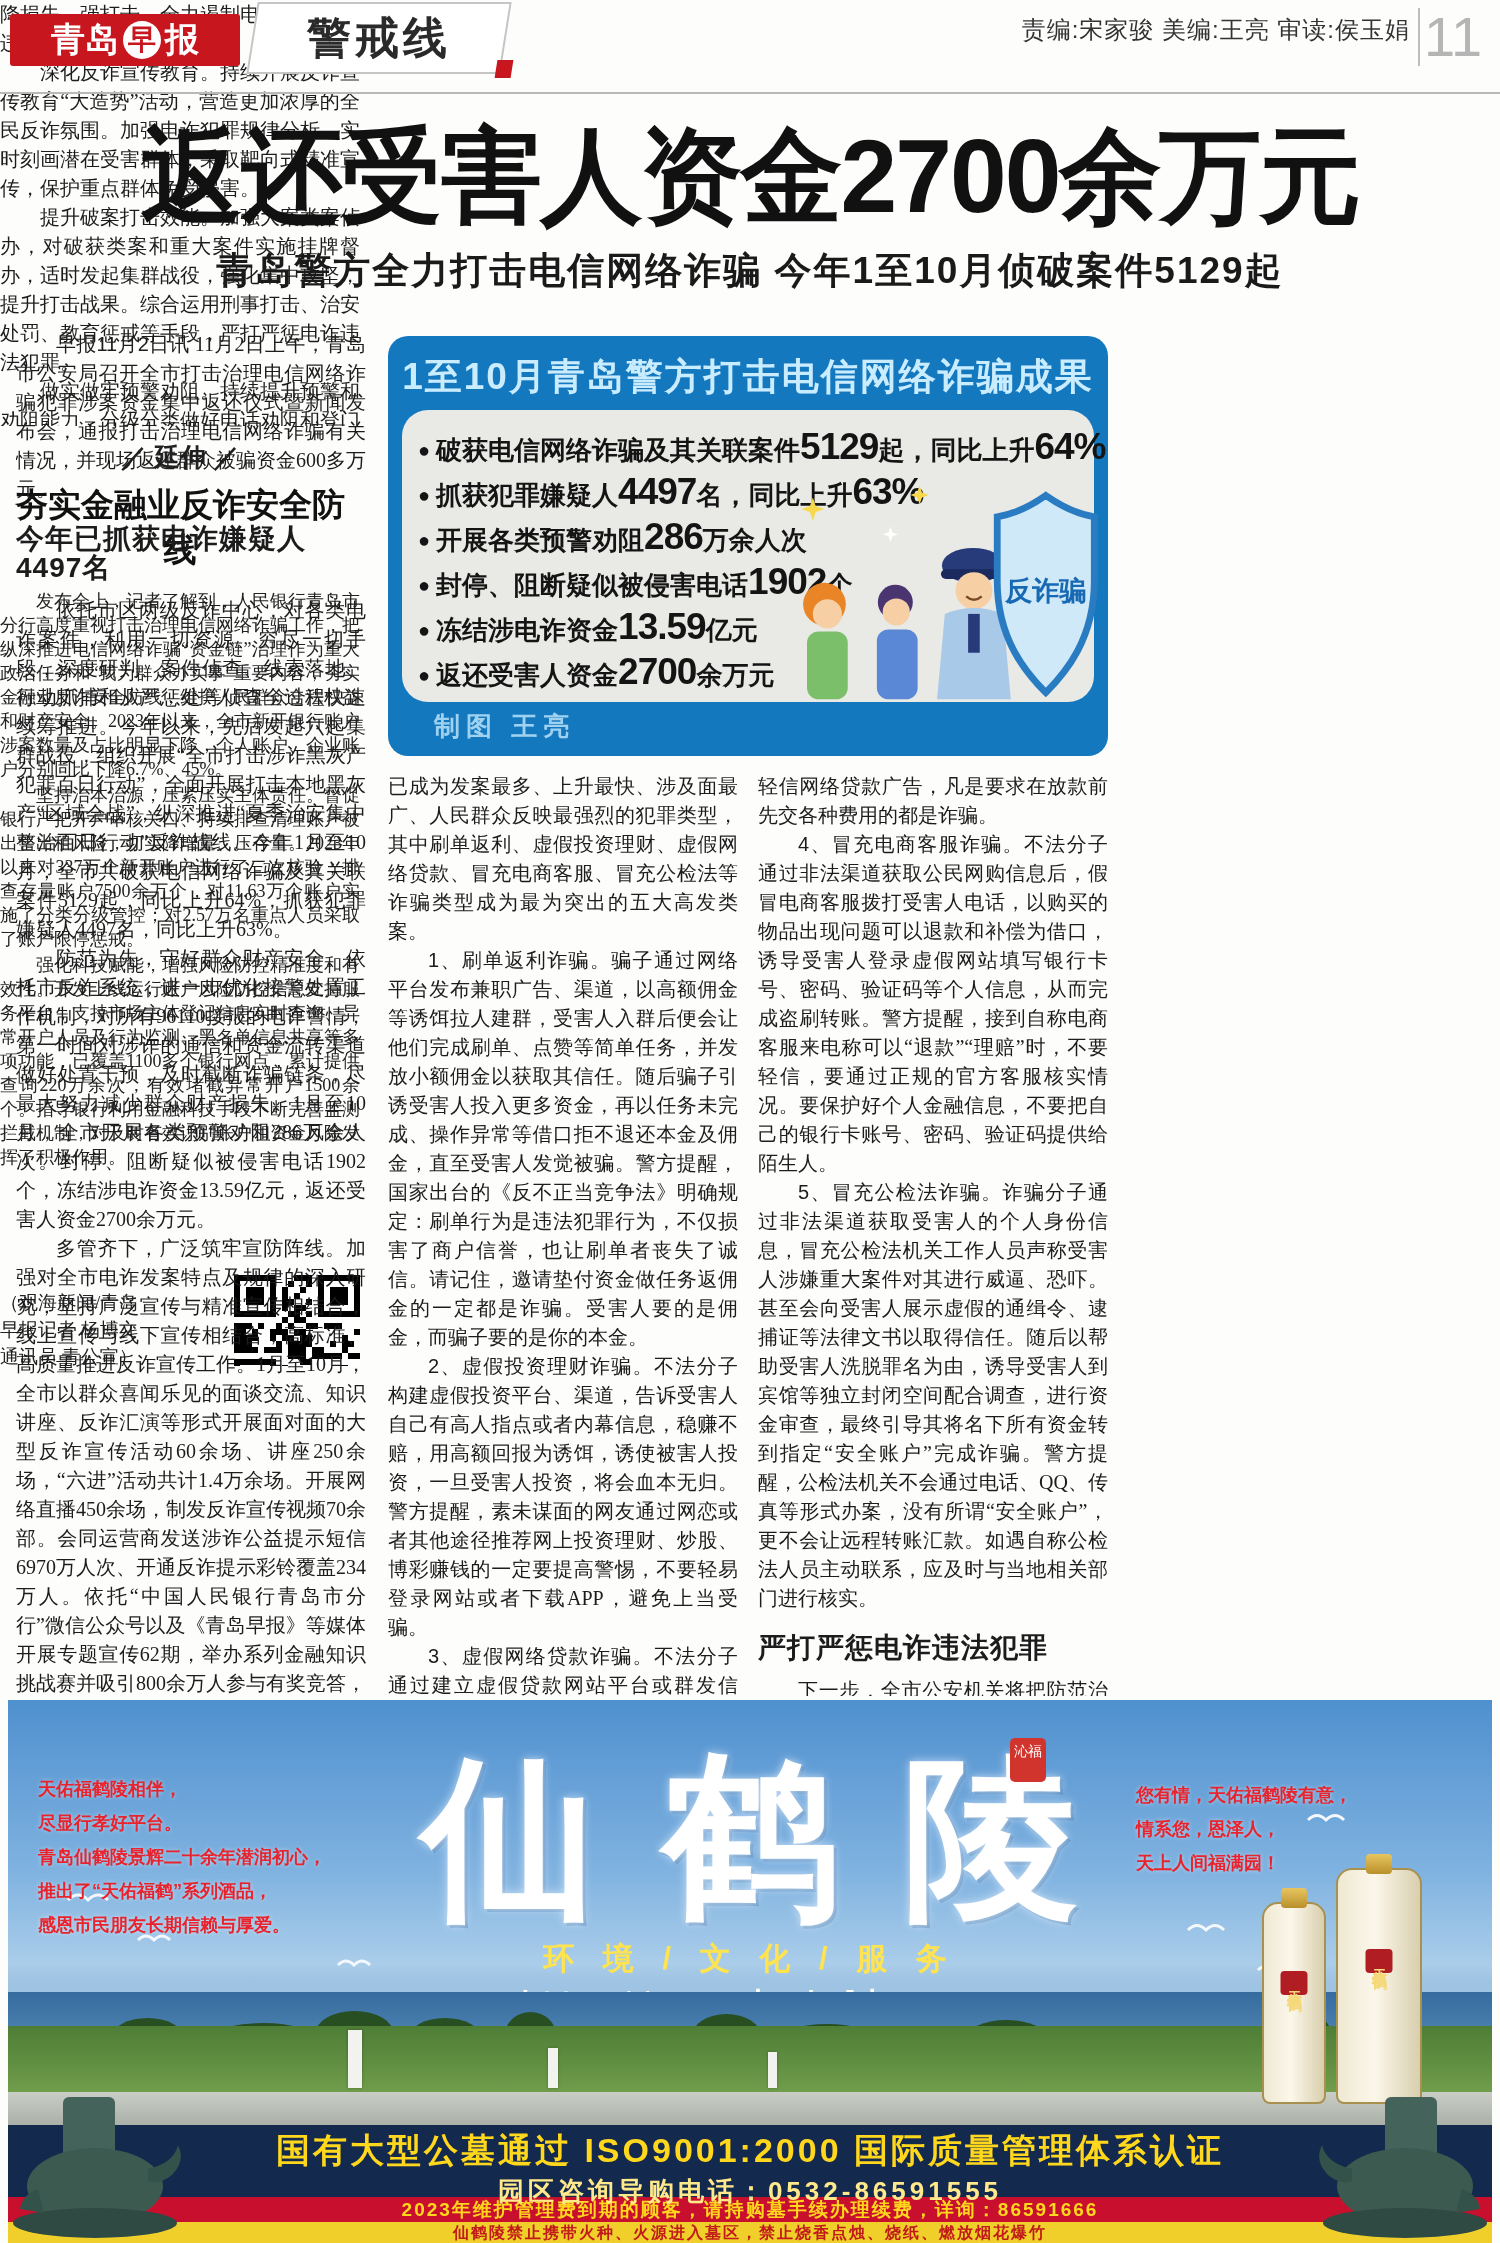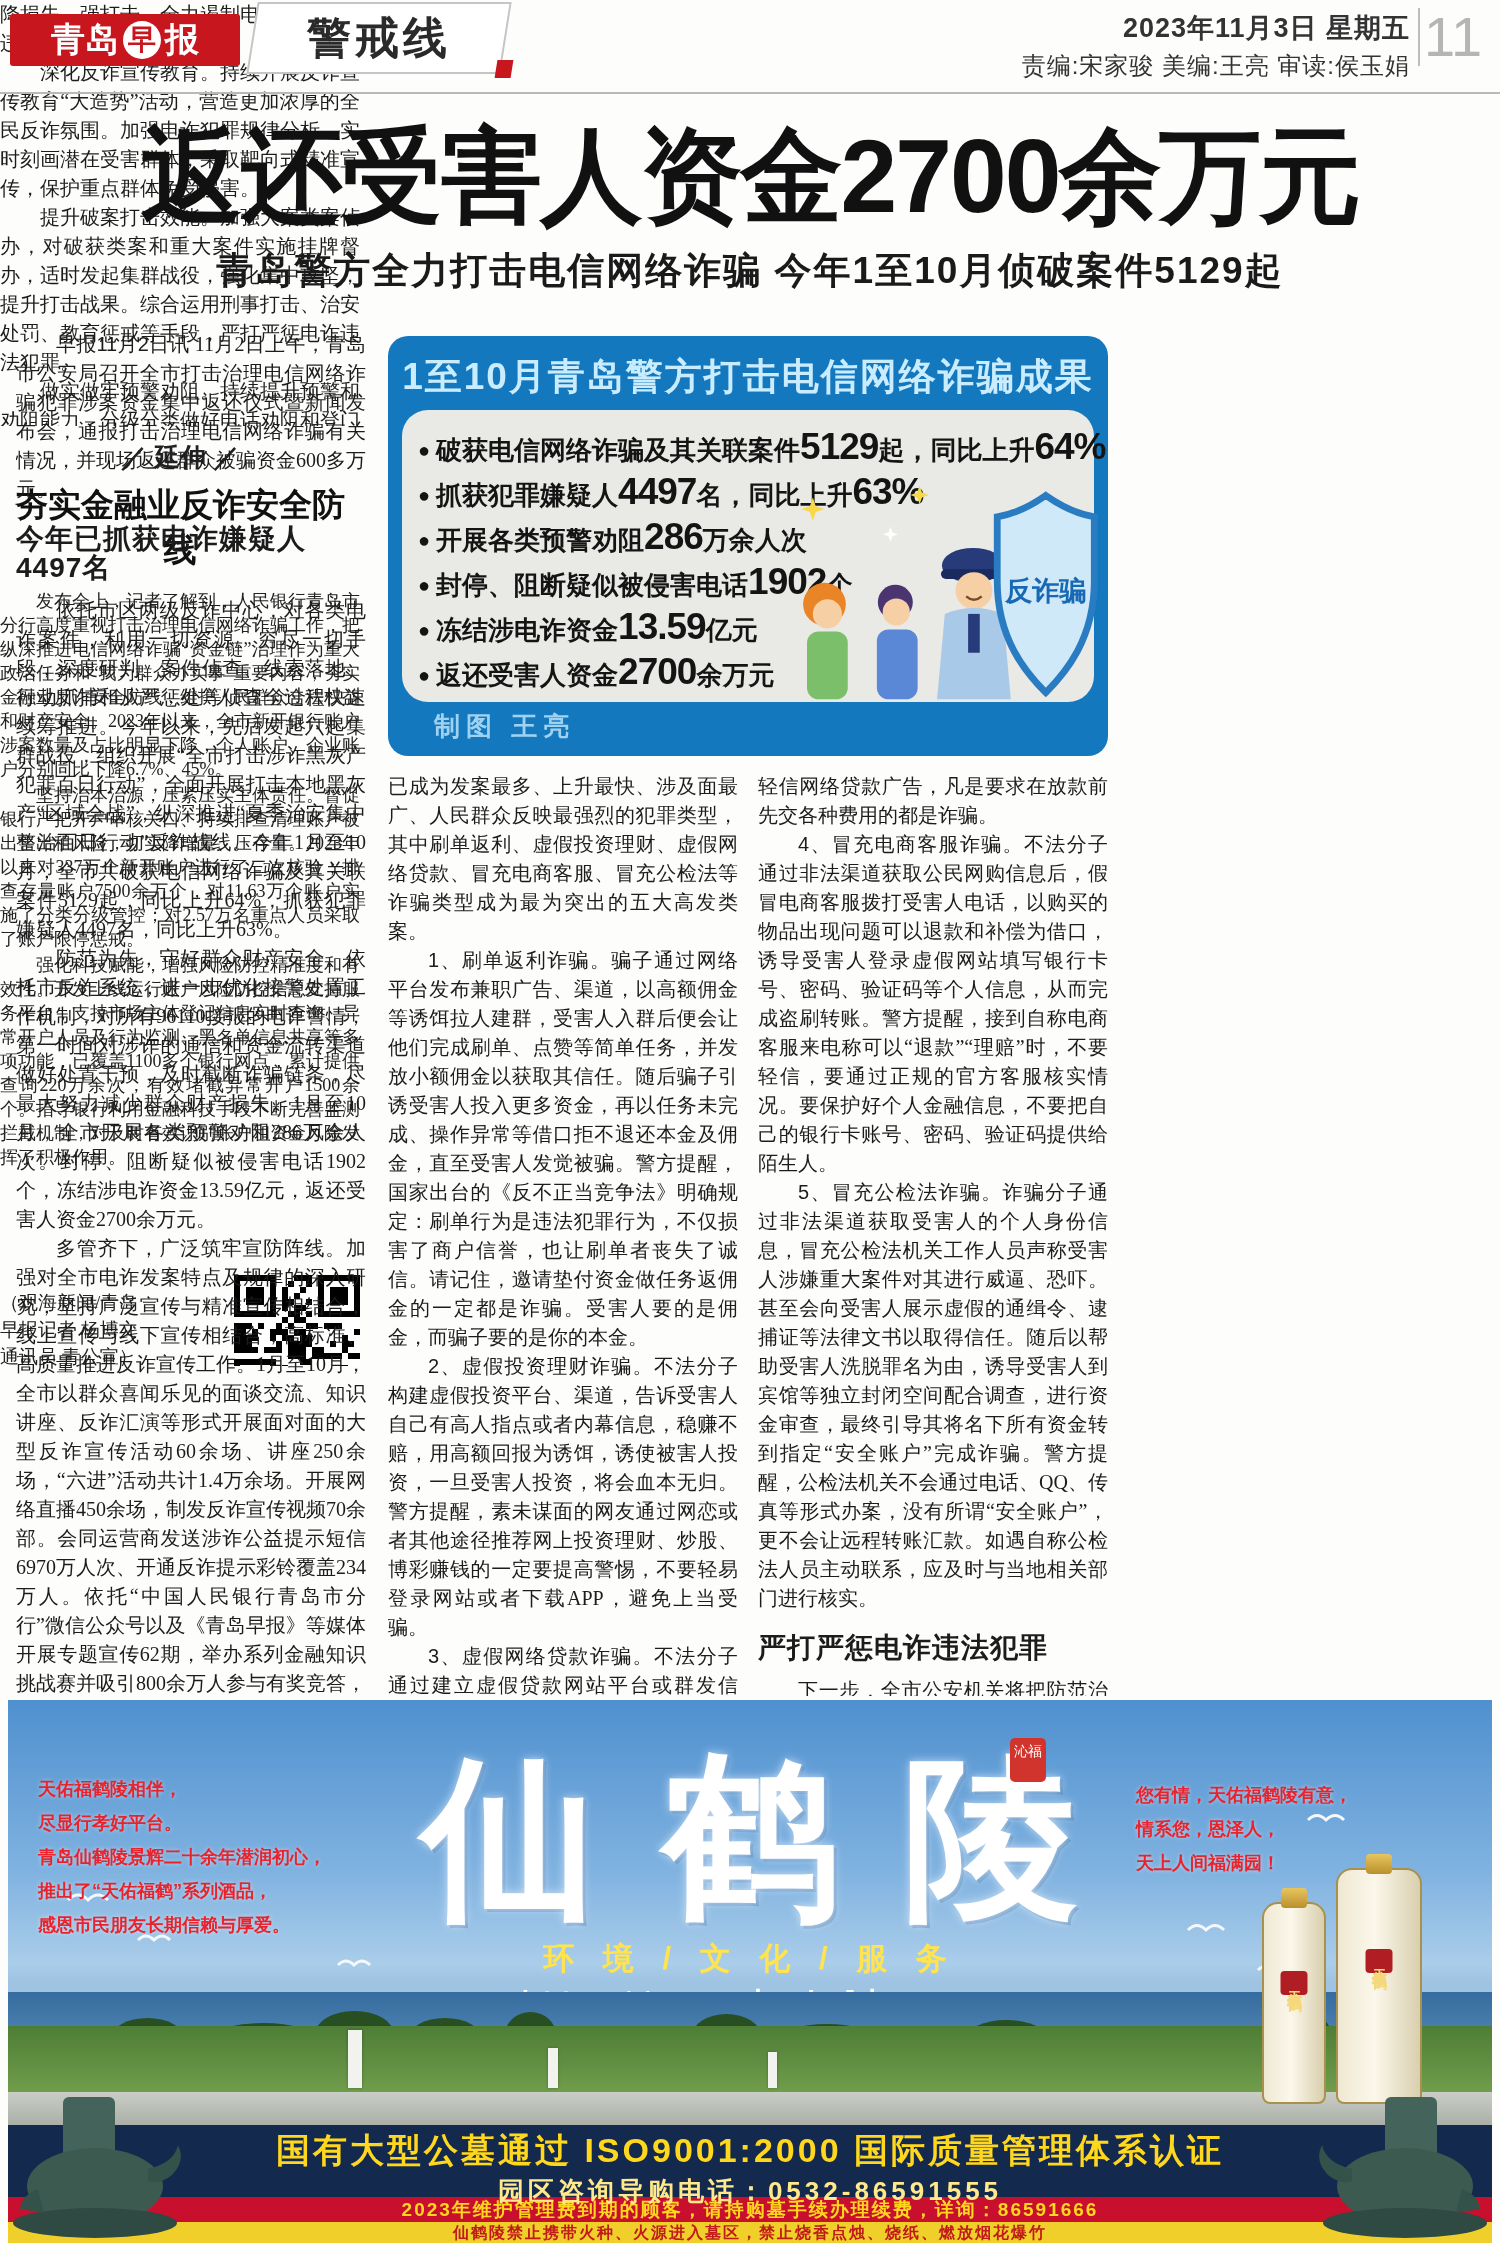--- a/index.html
+++ b/index.html
@@ -122,21 +122,20 @@
     <div class="logo sans">
       <span>青岛</span>
         <span class="circ">早</span>
         <span>报</span>
     </div>
     <div class="section-banner">
       <span class="txt sans">警戒线</span>
     </div>
     <div class="banner-chip"></div>
     <div class="header-right sans">
-      <div class="hdr-date">2023年11月3日 星期五</div>
       <div class="hdr-editors">责编:宋家骏 美编:王亮 审读:侯玉娟</div>
     </div>
     <div class="pageno sans">11</div>
   </div>
   <div class="rule"></div>
 
   <h1 class="headline sans">返还受害人资金2700余万元</h1>
   <h2 class="subheadline sans">青岛警方全力打击电信网络诈骗  今年1至10月侦破案件5129起</h2>
 
   <div class="col col1">

